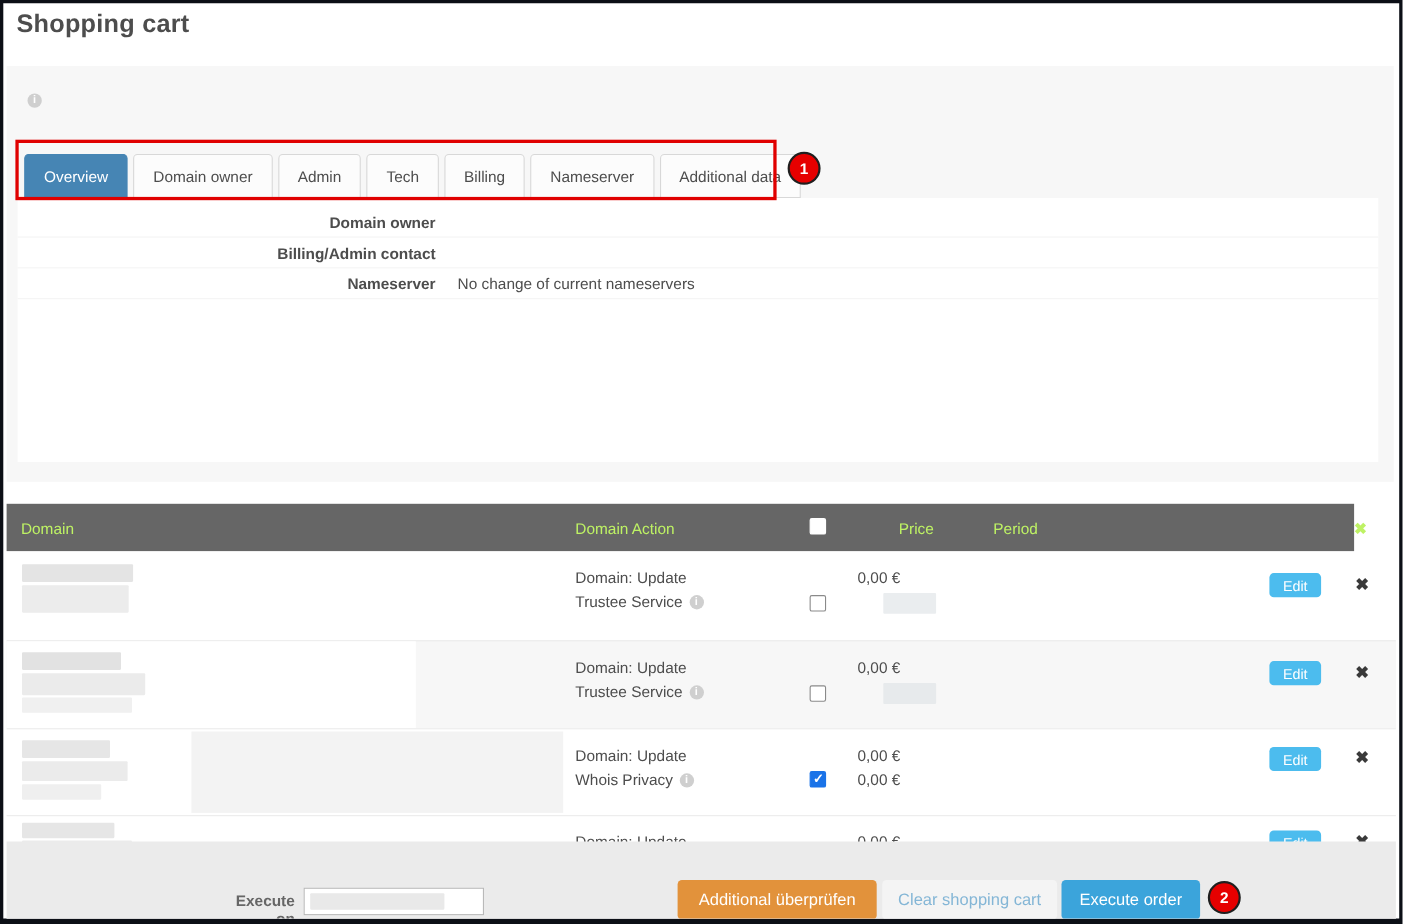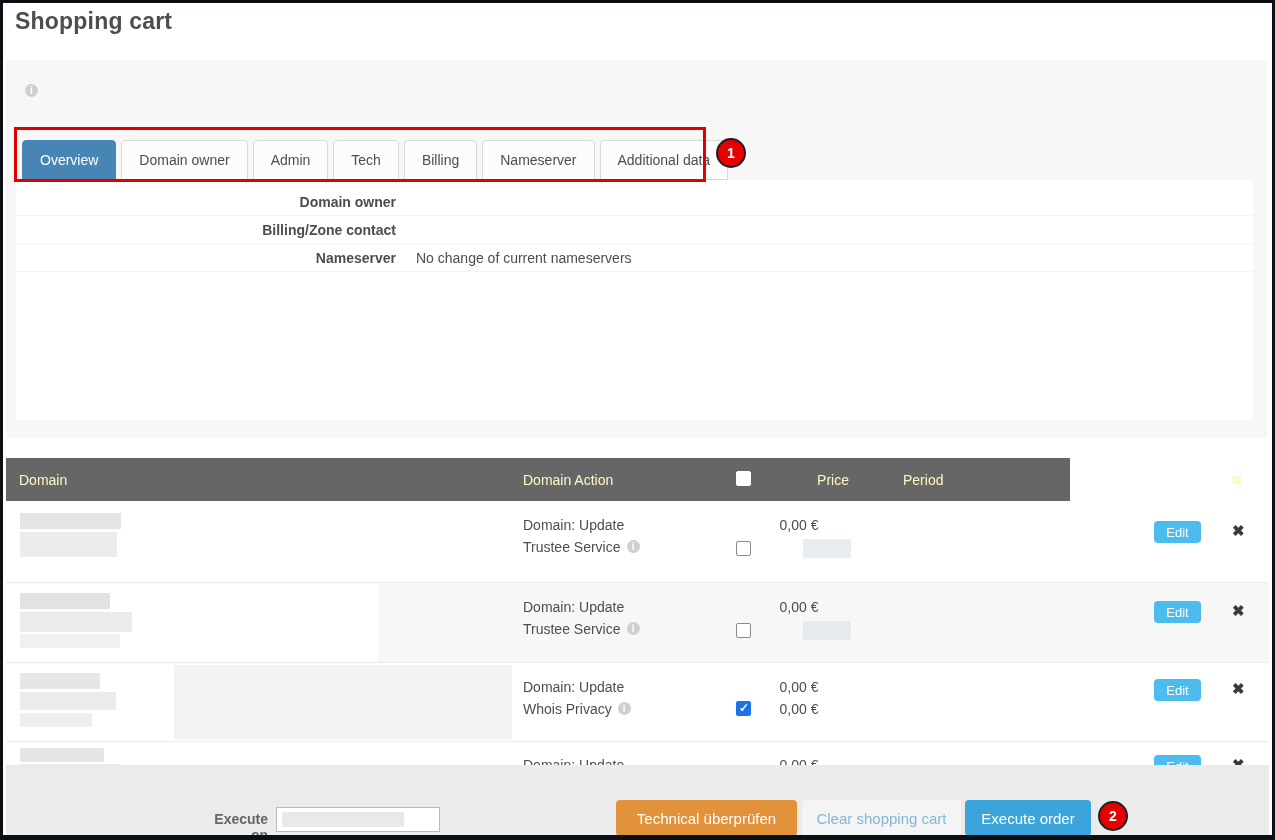--- a/index.html
+++ b/index.html
@@ -51,22 +51,22 @@
     position:absolute; left:10px; top:120px; width:1237px; height:240px;
     background:#fff; padding-top:8px;
   }
   .form-row { display:flex; height:28px; align-items:center; border-bottom:1px solid #f4f4f4; }
   .form-label {
     width:380px; text-align:right; font-size:14px; font-weight:bold; color:#4d4d4d;
   }
   .form-value { margin-left:20px; font-size:14px; color:#4d4d4d; }
   
   .thead {
-    position:absolute; left:3px; top:455px; width:1064px; height:43px;
-    background:#666666; color:#fef9c3; font-size:14px; z-index:1;
+    position:absolute; left:3px; top:455px; width:1225px; height:43px;
+    background:#666666; color:#bef264; font-size:14px; z-index:1;
   }
   .thead .h { position:absolute; top:14px; }
   .h-domain { left:13px; }
   .h-action { left:517px; }
   .h-price  { left:783px; width:60px; text-align:right; }
   .h-period { left:897px; }
   .h-close  { left:1225px; top:13px; font-weight:bold; cursor:pointer; }
   .cb {
     position:absolute; width:15px; height:15px; background:#fff;
     border:1px solid #8a8a8a; border-radius:2px; cursor:pointer;
@@ -142,21 +142,21 @@
       <div class="tab">Nameserver</div>
       <div class="tab">Additional data</div>
     </div>
 
     <div class="white-box">
       <div class="form-row">
         <div class="form-label">Domain owner</div>
         <div class="form-value"></div>
       </div>
       <div class="form-row">
-        <div class="form-label">Billing/Zone contact</div>
+        <div class="form-label">Billing/Admin contact</div>
         <div class="form-value"></div>
       </div>
       <div class="form-row">
         <div class="form-label">Nameserver</div>
         <div class="form-value">No change of current nameservers</div>
       </div>
     </div>
   </div>
 
   <div class="thead">
@@ -231,19 +231,19 @@
     </div>
     <button class="edit-btn" style="top:13px;">Edit</button>
     <div class="row-close" style="top:14px;">✖</div>
   </div>
 
   <div class="footer">
     <div class="exec-label">Execute on</div>
     <div class="exec-input">
       <div class="redact"></div>
     </div>
-    <button class="btn btn-review">Technical überprüfen</button>
+    <button class="btn btn-review">Additional überprüfen</button>
     <button class="btn btn-clear">Clear shopping cart</button>
     <button class="btn btn-execute">Execute order</button>
     <div class="anno-circle" style="left:1092px; top:36px;">2</div>
   </div>
 
 </div>
 
 </body></html>

